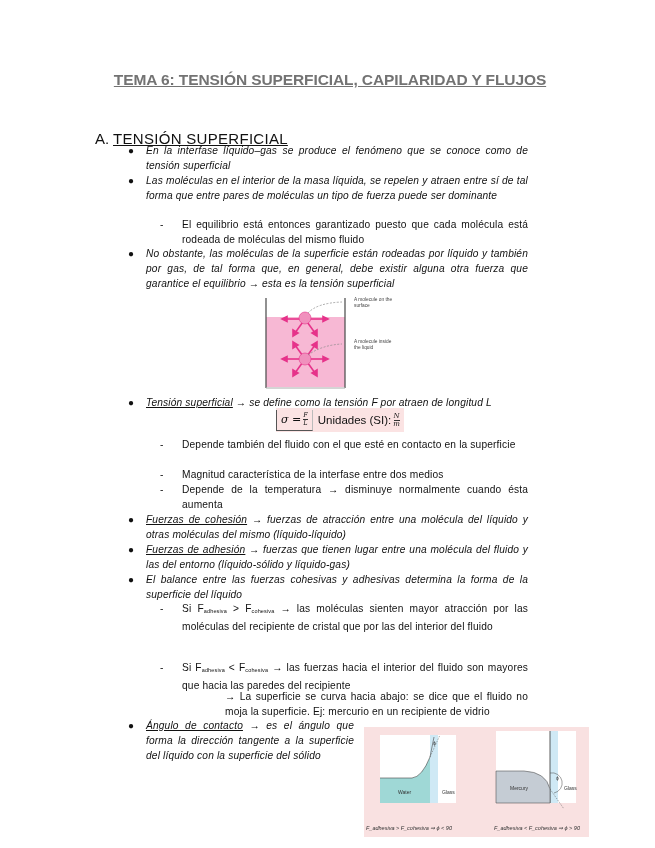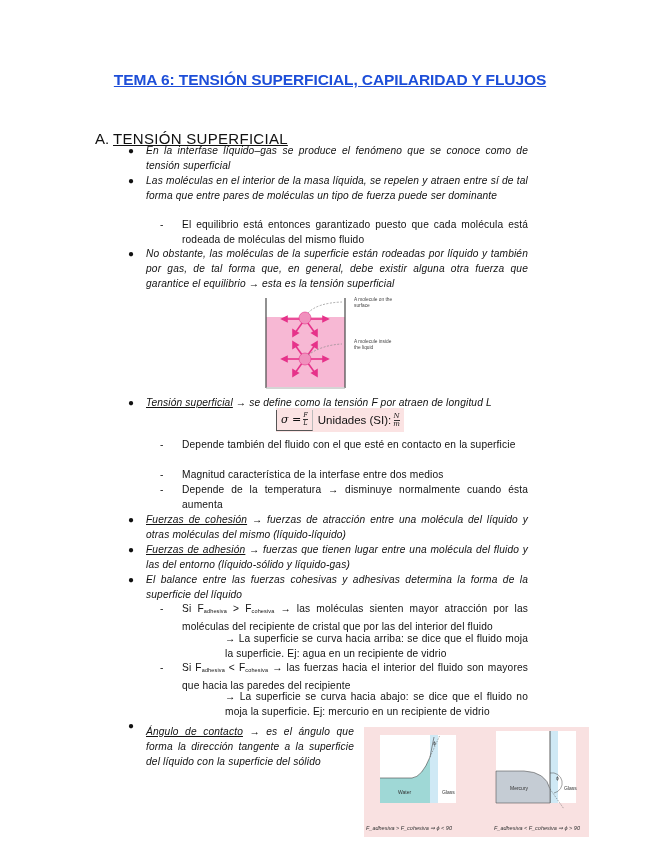--- a/index.html
+++ b/index.html
@@ -1,20 +1,20 @@
 <!DOCTYPE html>
 <html><head>
 <meta charset="utf-8">
 <style>
   html, body { margin: 0; padding: 0; background: #ffffff; }
   body { width: 655px; height: 848px; position: relative; overflow: hidden;
          font-family: "Liberation Sans", sans-serif; color: #111; }
   .page { position: absolute; left: 0; top: 0; width: 655px; height: 848px; }
   .title { position: absolute; left: 80px; top: 70px; width: 500px; text-align: center;
-           color: #1d4ed8; font-weight: bold; font-size: 15.5px; line-height: 20px;
+           color: #737373; font-weight: bold; font-size: 15.5px; line-height: 20px;
            text-decoration: underline; letter-spacing: -0.1px; }
   .section { position: absolute; left: 95px; top: 130px; font-size: 15px; }
   .section .letter { display: inline-block; width: 18px; }
   .section .st { text-decoration: underline; letter-spacing: 0.3px; }
   .text { font-size: 10.2px; line-height: 15px; letter-spacing: 0.15px; }
   .bul { position: absolute; left: 128px; width: 400px; }
   .bul .dot { position: absolute; left: 0; top: 0; font-size: 10px; }
   .bul .body { position: absolute; left: 18px; width: 382px; text-align: justify; font-style: italic; }
   .dash { position: absolute; left: 160px; width: 368px; }
   .dash .d { position: absolute; left: 0; top: 0; }
@@ -145,34 +145,31 @@
   </div>
 
   <div class="bul text" style="top:572px;">
     <span class="dot">●</span>
     <div class="body">El balance entre las fuerzas cohesivas y adhesivas determina la forma de la superficie del líquido</div>
   </div>
   <div class="dash text" style="top:601px;">
     <span class="d">-</span>
     <div class="body"><span>Si F</span><sub>adhesiva</sub><span> &gt; F</span><sub>cohesiva</sub><span> → las moléculas sienten mayor atracción por las moléculas del recipiente de cristal que por las del interior del fluido</span></div>
   </div>
-  <div class="arr text" style="top:631px;">
-    <div style="text-align:justify;">→ La superficie se curva hacia arriba: se dice que el fluido moja la superficie. Ej: agua en un recipiente de vidrio</div>
-  </div>
   <div class="dash text" style="top:660px;">
     <span class="d">-</span>
     <div class="body"><span>Si F</span><sub>adhesiva</sub><span> &lt; F</span><sub>cohesiva</sub><span> → las fuerzas hacia el interior del fluido son mayores que hacia las paredes del recipiente</span></div>
   </div>
   <div class="arr text" style="top:689px;">
     <div style="text-align:justify;">→ La superficie se curva hacia abajo: se dice que el fluido no moja la superficie. Ej: mercurio en un recipiente de vidrio</div>
   </div>
 
   <div class="bul text" style="top:718px; width:225px;">
     <span class="dot">●</span>
-    <div class="body" style="width:208px;margin-top:6px;"><span class="u">Ángulo de contacto</span><span> → es el ángulo que forma la dirección tangente a la superficie del líquido con la superficie del sólido</span></div>
+    <div class="body" style="width:208px;"><span class="u">Ángulo de contacto</span><span> → es el ángulo que forma la dirección tangente a la superficie del líquido con la superficie del sólido</span></div>
   </div>
 
   <div class="fig2">
     <svg width="225" height="110" viewBox="0 0 225 110">
       <rect x="16" y="8" width="76" height="68" fill="#fff"></rect>
       <rect x="66" y="8" width="8" height="68" fill="#cfe9f5"></rect>
       <path d="M16 51 L48 51 Q58 50 66 30 L66 76 L16 76 Z" fill="#9fd8d6"></path>
       <path d="M16 51 L48 51 Q58 50 66 30 L70 10" stroke="#444" stroke-width="0.6" fill="none"></path>
       <line x1="66" y1="30" x2="76" y2="8" stroke="#555" stroke-width="0.5" stroke-dasharray="1.5,1.2"></line>
       <rect x="132" y="4" width="80" height="72" fill="#fff"></rect>

